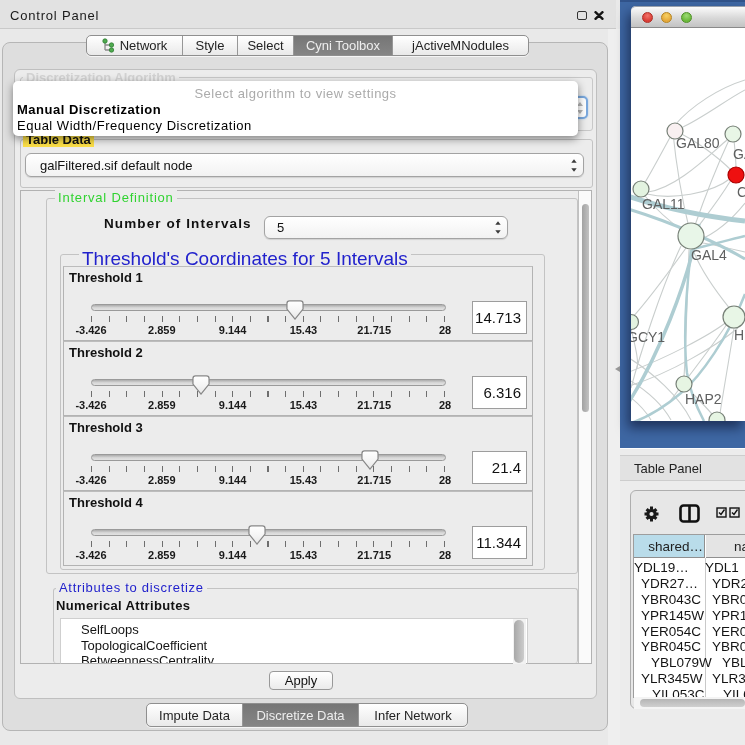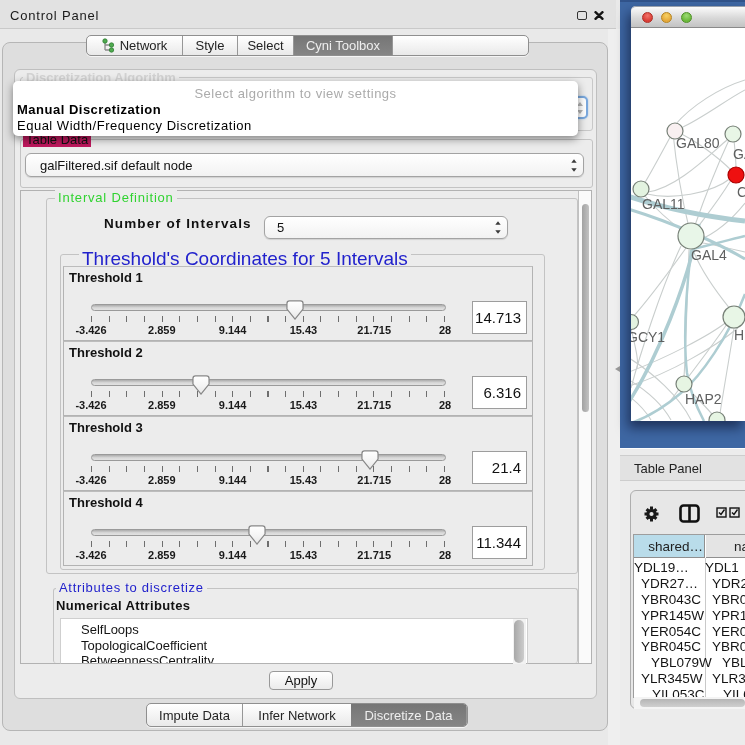--- a/index.html
+++ b/index.html
@@ -35,30 +35,31 @@
 <div class="segbar" style="left:86px;top:35px;width:443px;height:21px;">
 <div class="seg" style="width:96px;"><svg width="13" height="15" viewBox="0 0 13 15" style="margin-right:5px;">
         <path d="M3 3 V12 M3 7 H9 M3 12 H9" stroke="#8a8a8a" stroke-width="1.3" fill="none"></path>
         <circle cx="3" cy="3" r="2.2" fill="#4faa4f" stroke="#2e7d32" stroke-width="0.8"></circle>
         <circle cx="9.5" cy="7" r="2.2" fill="#4faa4f" stroke="#2e7d32" stroke-width="0.8"></circle>
         <circle cx="9.5" cy="12" r="2.2" fill="#4faa4f" stroke="#2e7d32" stroke-width="0.8"></circle>
       </svg>Network</div>
 <div class="seg" style="width:55px;">Style</div>
 <div class="seg" style="width:56px;">Select</div>
 <div class="seg dark" style="width:99px;">Cyni Toolbox</div>
+<div class="seg last" style="width:135px;">jActiveMNodules</div>
 </div>
 <div style="position:absolute;left:20px;top:77px;width:573px;height:54px;border:1px solid #c8c8c8;border-radius:3px;"></div>
 <div style="position:absolute;left:23px;top:70px;background:#ececec;padding:0 3px;font-size:13px;font-weight:bold;color:#d2d2d2;">Discretization Algorithm</div>
 <div style="position:absolute;left:566px;top:96px;width:22px;height:23px;background:#fff;border:2.5px solid #7aa8dd;border-radius:5px;box-shadow:0 0 2px #9cc1e8;"></div>
 <svg class="abs" style="left:576px;top:101px;" width="8" height="14" viewBox="0 0 8 14">
     <path d="M4 1 L7 5 H1 Z" fill="#b5b5b5"></path>
     <path d="M4 13 L1 9 H7 Z" fill="#b5b5b5"></path>
   </svg>
 <div style="position:absolute;left:20px;top:139px;width:573px;height:49px;border:1px solid #c3c3c3;border-radius:3px;"></div>
-<div style="position:absolute;left:23px;top:132px;background:#be185d;padding:0 3px;font-size:13px;color:#111;">Table Data</div>
+<div style="position:absolute;left:23px;top:132px;background:#fde047;padding:0 3px;font-size:13px;color:#111;font-weight:bold;">Table Data</div>
 <div class="combo" style="left:25px;top:153px;width:559px;height:24px;">
     <span style="margin-left:14px;">galFiltered.sif default node</span>
     <div class="cararea">
       <svg width="6" height="13" viewBox="0 0 6 13">
         <path d="M3 0.2 L5.7 3.8 H0.3 Z" fill="#3a3a3a"></path>
         <path d="M3 12.8 L0.3 9.2 H5.7 Z" fill="#3a3a3a"></path>
       </svg>
     </div>
   </div>
 <div style="position:absolute;left:20px;top:190px;width:572px;height:474px;background:#ececec;border:1px solid #b2b2b2;"></div>
@@ -178,22 +179,22 @@
 <div style="position:absolute;left:56px;top:580px;background:#ececec;padding:0 3px;font-size:13px;letter-spacing:0.7px;color:#2222cc;">Attributes to discretize</div>
 <div style="position:absolute;left:56px;top:597.5px;font-size:13px;letter-spacing:0.35px;font-weight:bold;color:#111;">Numerical Attributes</div>
 <div style="position:absolute;left:60px;top:618px;width:468px;height:46px;background:#ffffff;border:1px solid #cfcfcf;border-bottom:1px solid #b2b2b2;overflow:hidden;font-size:13px;color:#141414;">
     <div style="margin:3px 0 0 20px;line-height:15.6px;">SelfLoops<br>TopologicalCoefficient<br>BetweennessCentrality</div>
   </div>
 <div style="position:absolute;left:513px;top:619px;width:13px;height:45px;background:#f2f2f2;"></div>
 <div style="position:absolute;left:514px;top:620px;width:10px;height:43px;background:linear-gradient(to right,#a8a8a8,#cccccc);border-radius:5px;"></div>
 <div style="position:absolute;left:269px;top:671px;width:64px;height:19px;background:linear-gradient(#ffffff,#ebebeb);border:1px solid #999;border-radius:4px;display:flex;align-items:center;justify-content:center;font-size:13px;color:#111;">Apply</div>
 <div class="segbar" style="left:146px;top:703px;width:322px;height:24px;">
 <div class="seg" style="width:96px;">Impute Data</div>
+<div class="seg dark" style="width:116px;">Discretize Data</div>
 <div class="seg last" style="width:108px;">Infer Network</div>
-<div class="seg dark" style="width:116px;">Discretize Data</div>
 </div>
 <div style="position:absolute;left:615px;top:366px;width:5px;height:6px;background:#9a9a9a;clip-path:polygon(0 50%,100% 0,100% 100%);"></div>
 <div style="position:absolute;left:620px;top:0px;width:125px;height:448px;background:#3e67a3;"></div>
 <div style="position:absolute;left:620px;top:0px;width:125px;height:2px;background:#31538a;"></div>
 <div style="position:absolute;left:631px;top:6px;width:114px;height:415px;background:#fff;border-top-left-radius:5px;box-shadow:-3px 7px 12px rgba(5,10,35,0.55);"></div>
 <div style="position:absolute;left:631px;top:6px;width:114px;height:22px;background:linear-gradient(#fbfbfb,#d8d8d8 55%,#c3c3c3);border-top-left-radius:5px;border-top:1px solid #98a0ac;border-bottom:1px solid #8a8a8a;"></div>
 <div style="position:absolute;left:641.5px;top:11.5px;width:11px;height:11px;border-radius:50%;background:radial-gradient(circle at 50% 30%,#f2746b,#da3e36 65%);border:1px solid #ad2d25;"></div>
 <div style="position:absolute;left:660.5px;top:11.5px;width:11px;height:11px;border-radius:50%;background:radial-gradient(circle at 50% 30%,#f7d163,#e6a93a 65%);border:1px solid #b4841f;"></div>
 <div style="position:absolute;left:680.5px;top:11.5px;width:11px;height:11px;border-radius:50%;background:radial-gradient(circle at 50% 30%,#9ddb74,#6cba3c 65%);border:1px solid #4d8f26;"></div>
 <svg class="abs" style="left:631px;top:28px;" width="114" height="393" viewBox="0 0 114 393">

